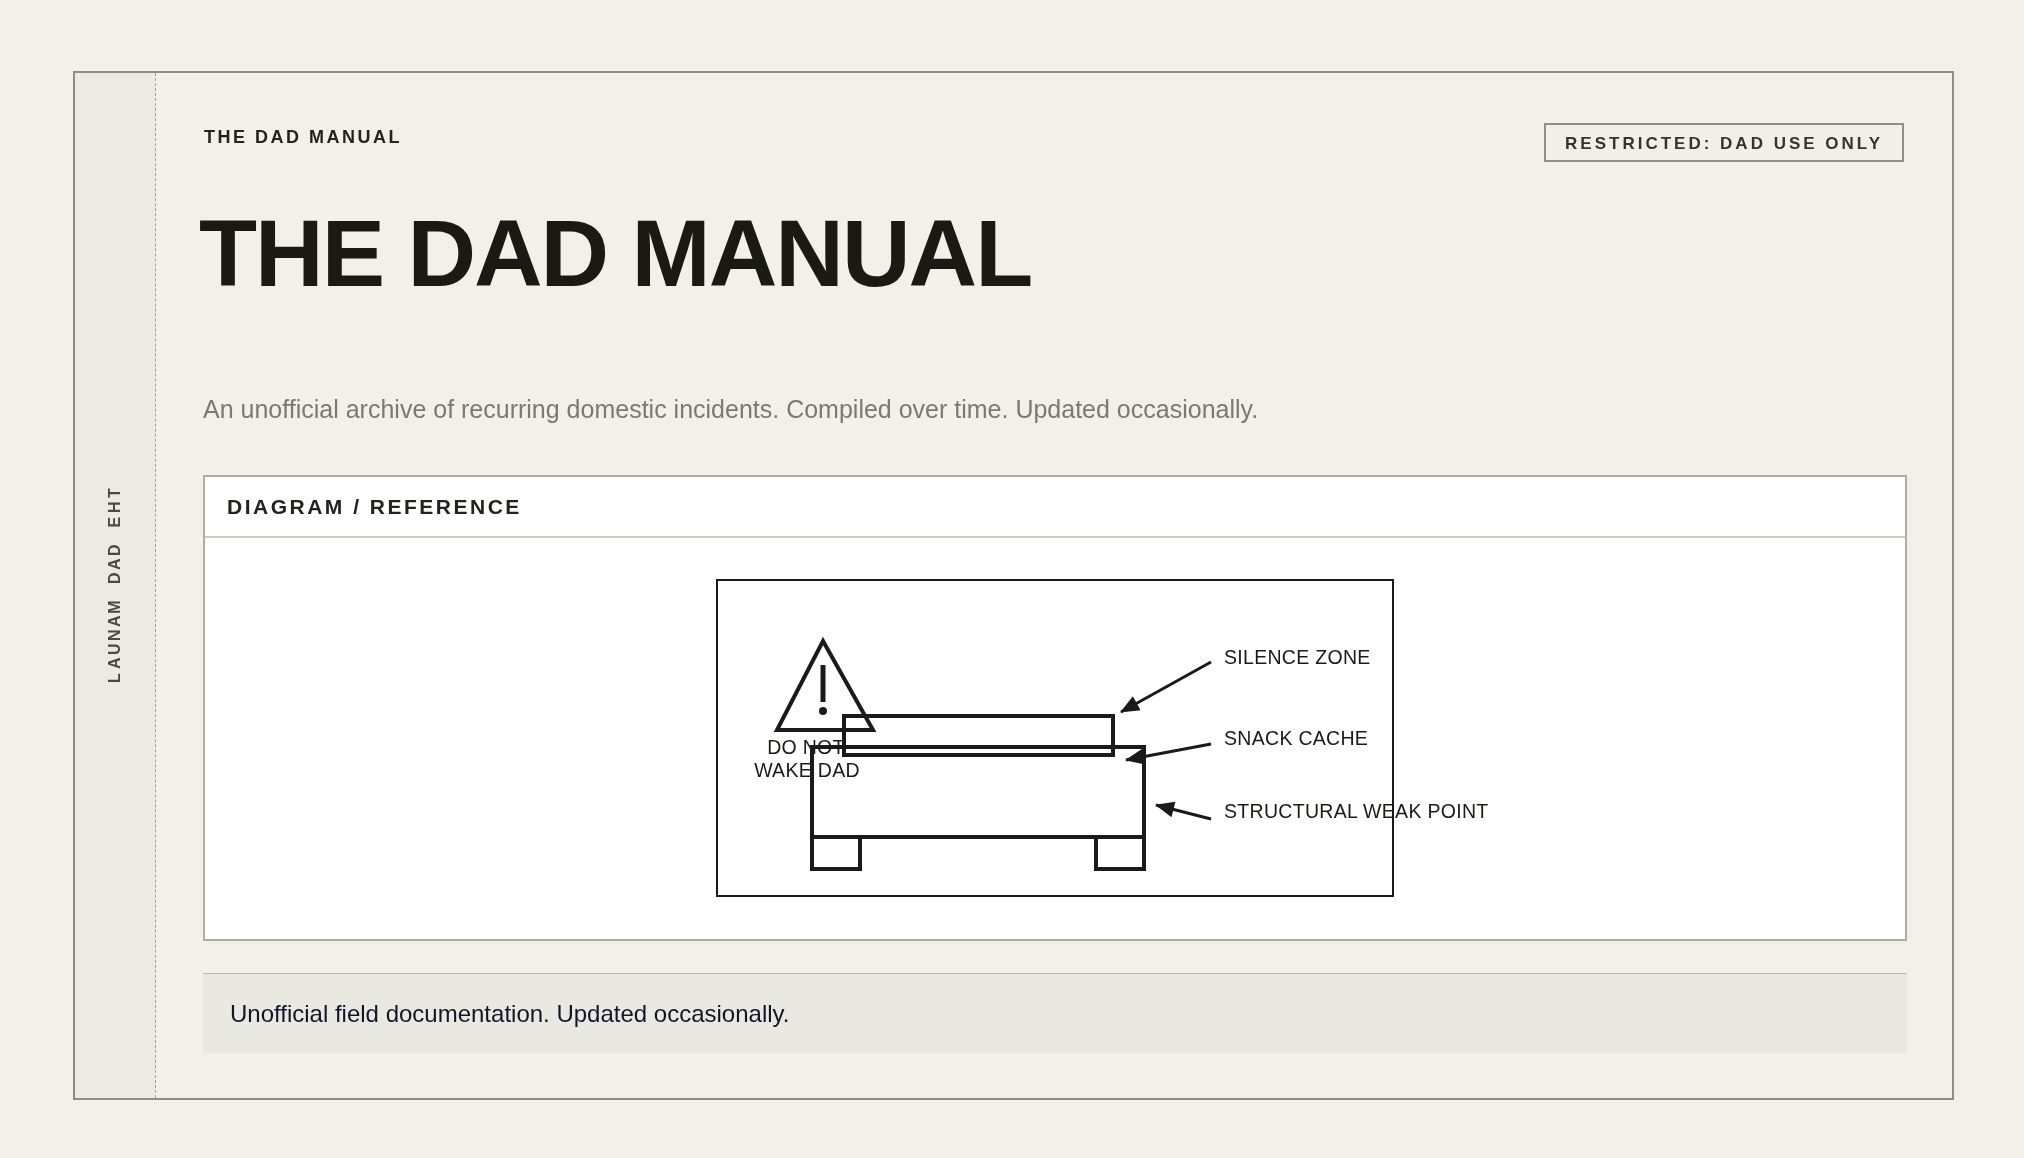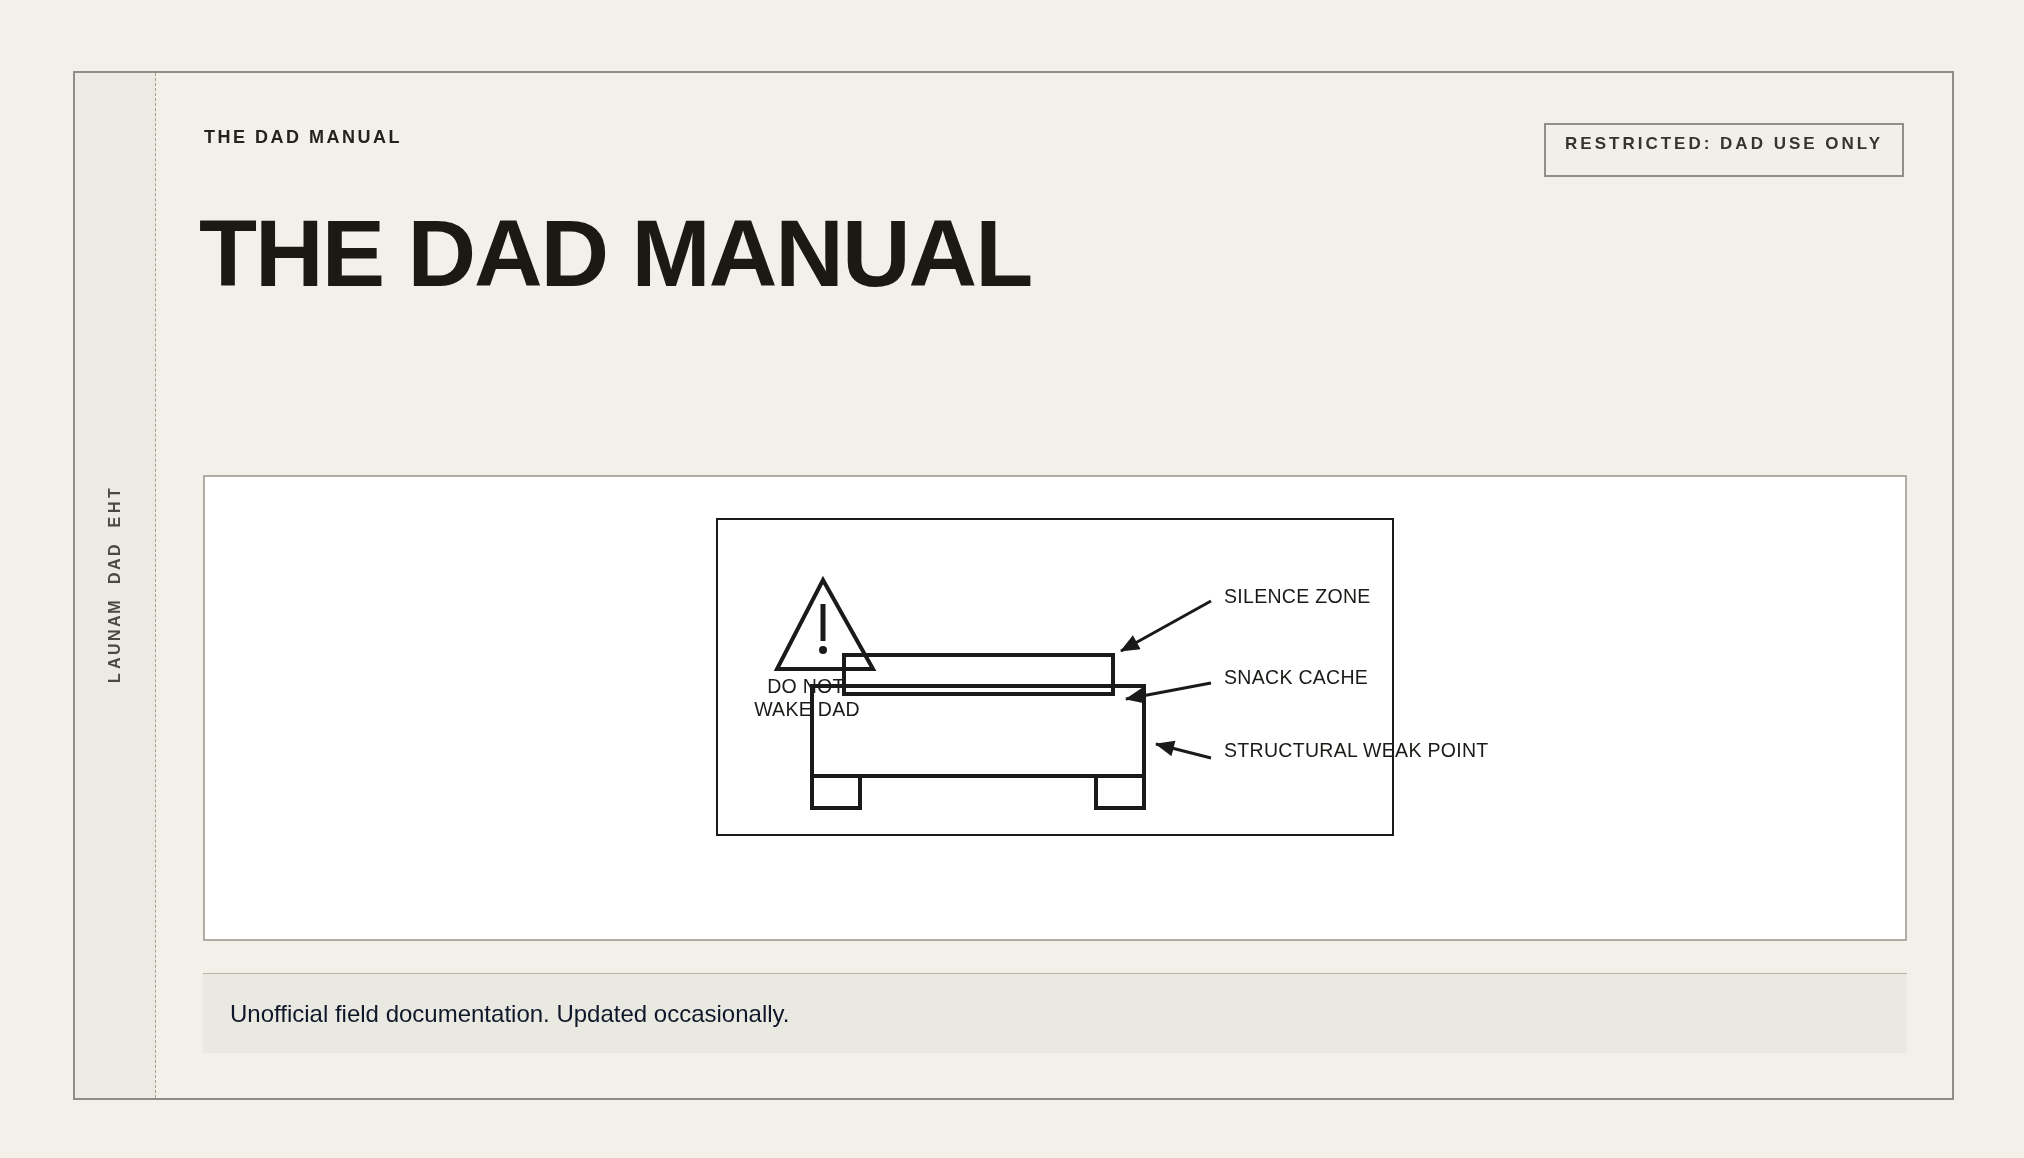--- a/index.html
+++ b/index.html
@@ -23,21 +23,21 @@
     display:block;height:14.2px;line-height:14.2px;width:20px;
     font-size:16px;font-weight:700;color:#4a4942;text-align:center;
     transform:rotate(-90deg);
   }
   .content{position:absolute;left:80px;top:0;right:0;bottom:0;}
   .kicker{
     position:absolute;left:49px;top:54px;
     font-size:18px;font-weight:700;letter-spacing:2.5px;color:#24231f;
   }
   .badge{
-    position:absolute;right:48px;top:50px;height:54px;box-sizing:border-box;
+    position:absolute;right:48px;top:50px;height:39px;box-sizing:border-box;
     border:2px solid #8f8e87;background:#f0efe8;
     line-height:37px;padding:0 19px;
     font-size:17px;font-weight:700;letter-spacing:3px;color:#35342f;
     white-space:nowrap;
   }
   .title{
     position:absolute;left:44px;top:133px;margin:0;
     font-size:95px;line-height:94px;font-weight:700;letter-spacing:-2px;
     color:#1a1914;white-space:nowrap;
   }
@@ -94,22 +94,24 @@
 
   <main class="content">
 
     <div class="kicker">THE DAD MANUAL</div>
 
     <div class="badge">RESTRICTED: DAD USE ONLY</div>
 
     <h1 class="title">THE DAD MANUAL</h1>
 
 
+    <div class="description">An unofficial archive of recurring domestic incidents. Compiled over time. Updated occasionally.</div>
 
     <section class="panel">
+      <div class="panel-header">DIAGRAM / REFERENCE</div>
       <div class="panel-body">
         <svg viewBox="0 0 1700 401" preserveAspectRatio="xMidYMid meet">
           <defs>
             <marker id="ah" markerUnits="userSpaceOnUse" markerWidth="22" markerHeight="18" refX="19" refY="8" orient="auto">
               <path d="M1,0 L20,8 L1,16 Z" fill="#1a1a1a"></path>
             </marker>
           </defs>
 
           <rect x="512" y="42" width="676" height="316" class="diagram-line" stroke-width="2"></rect>
 

